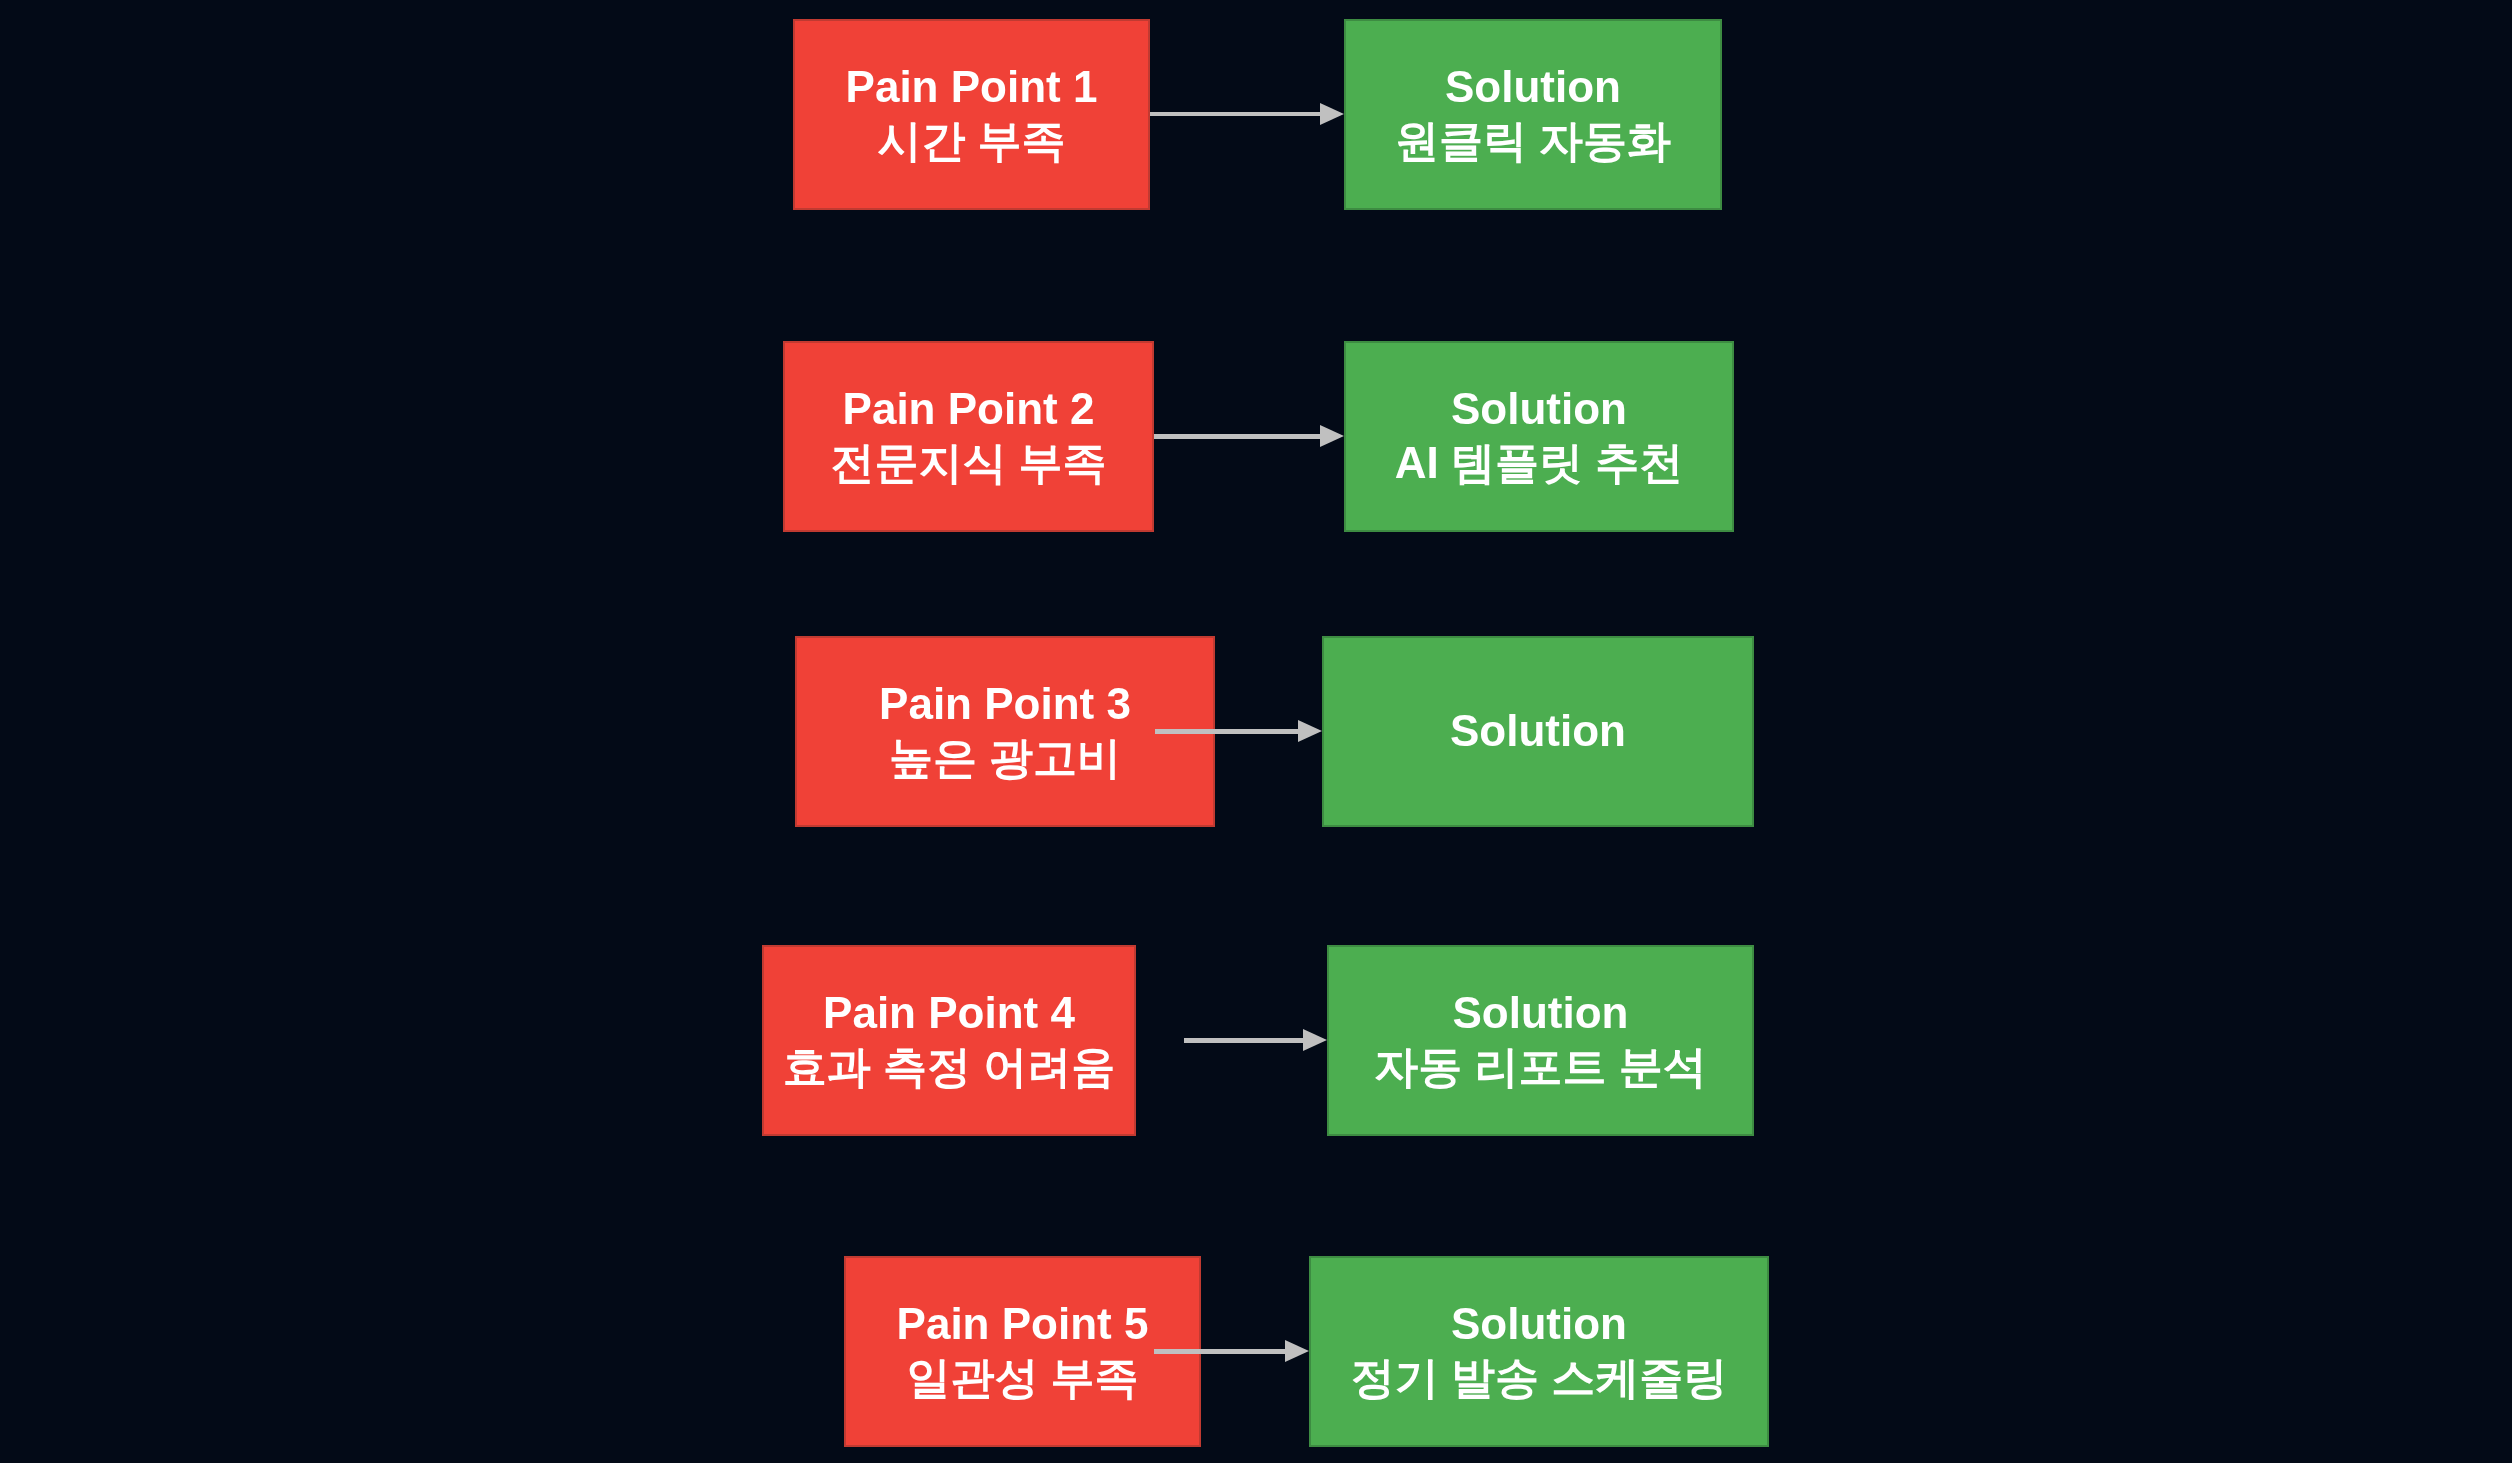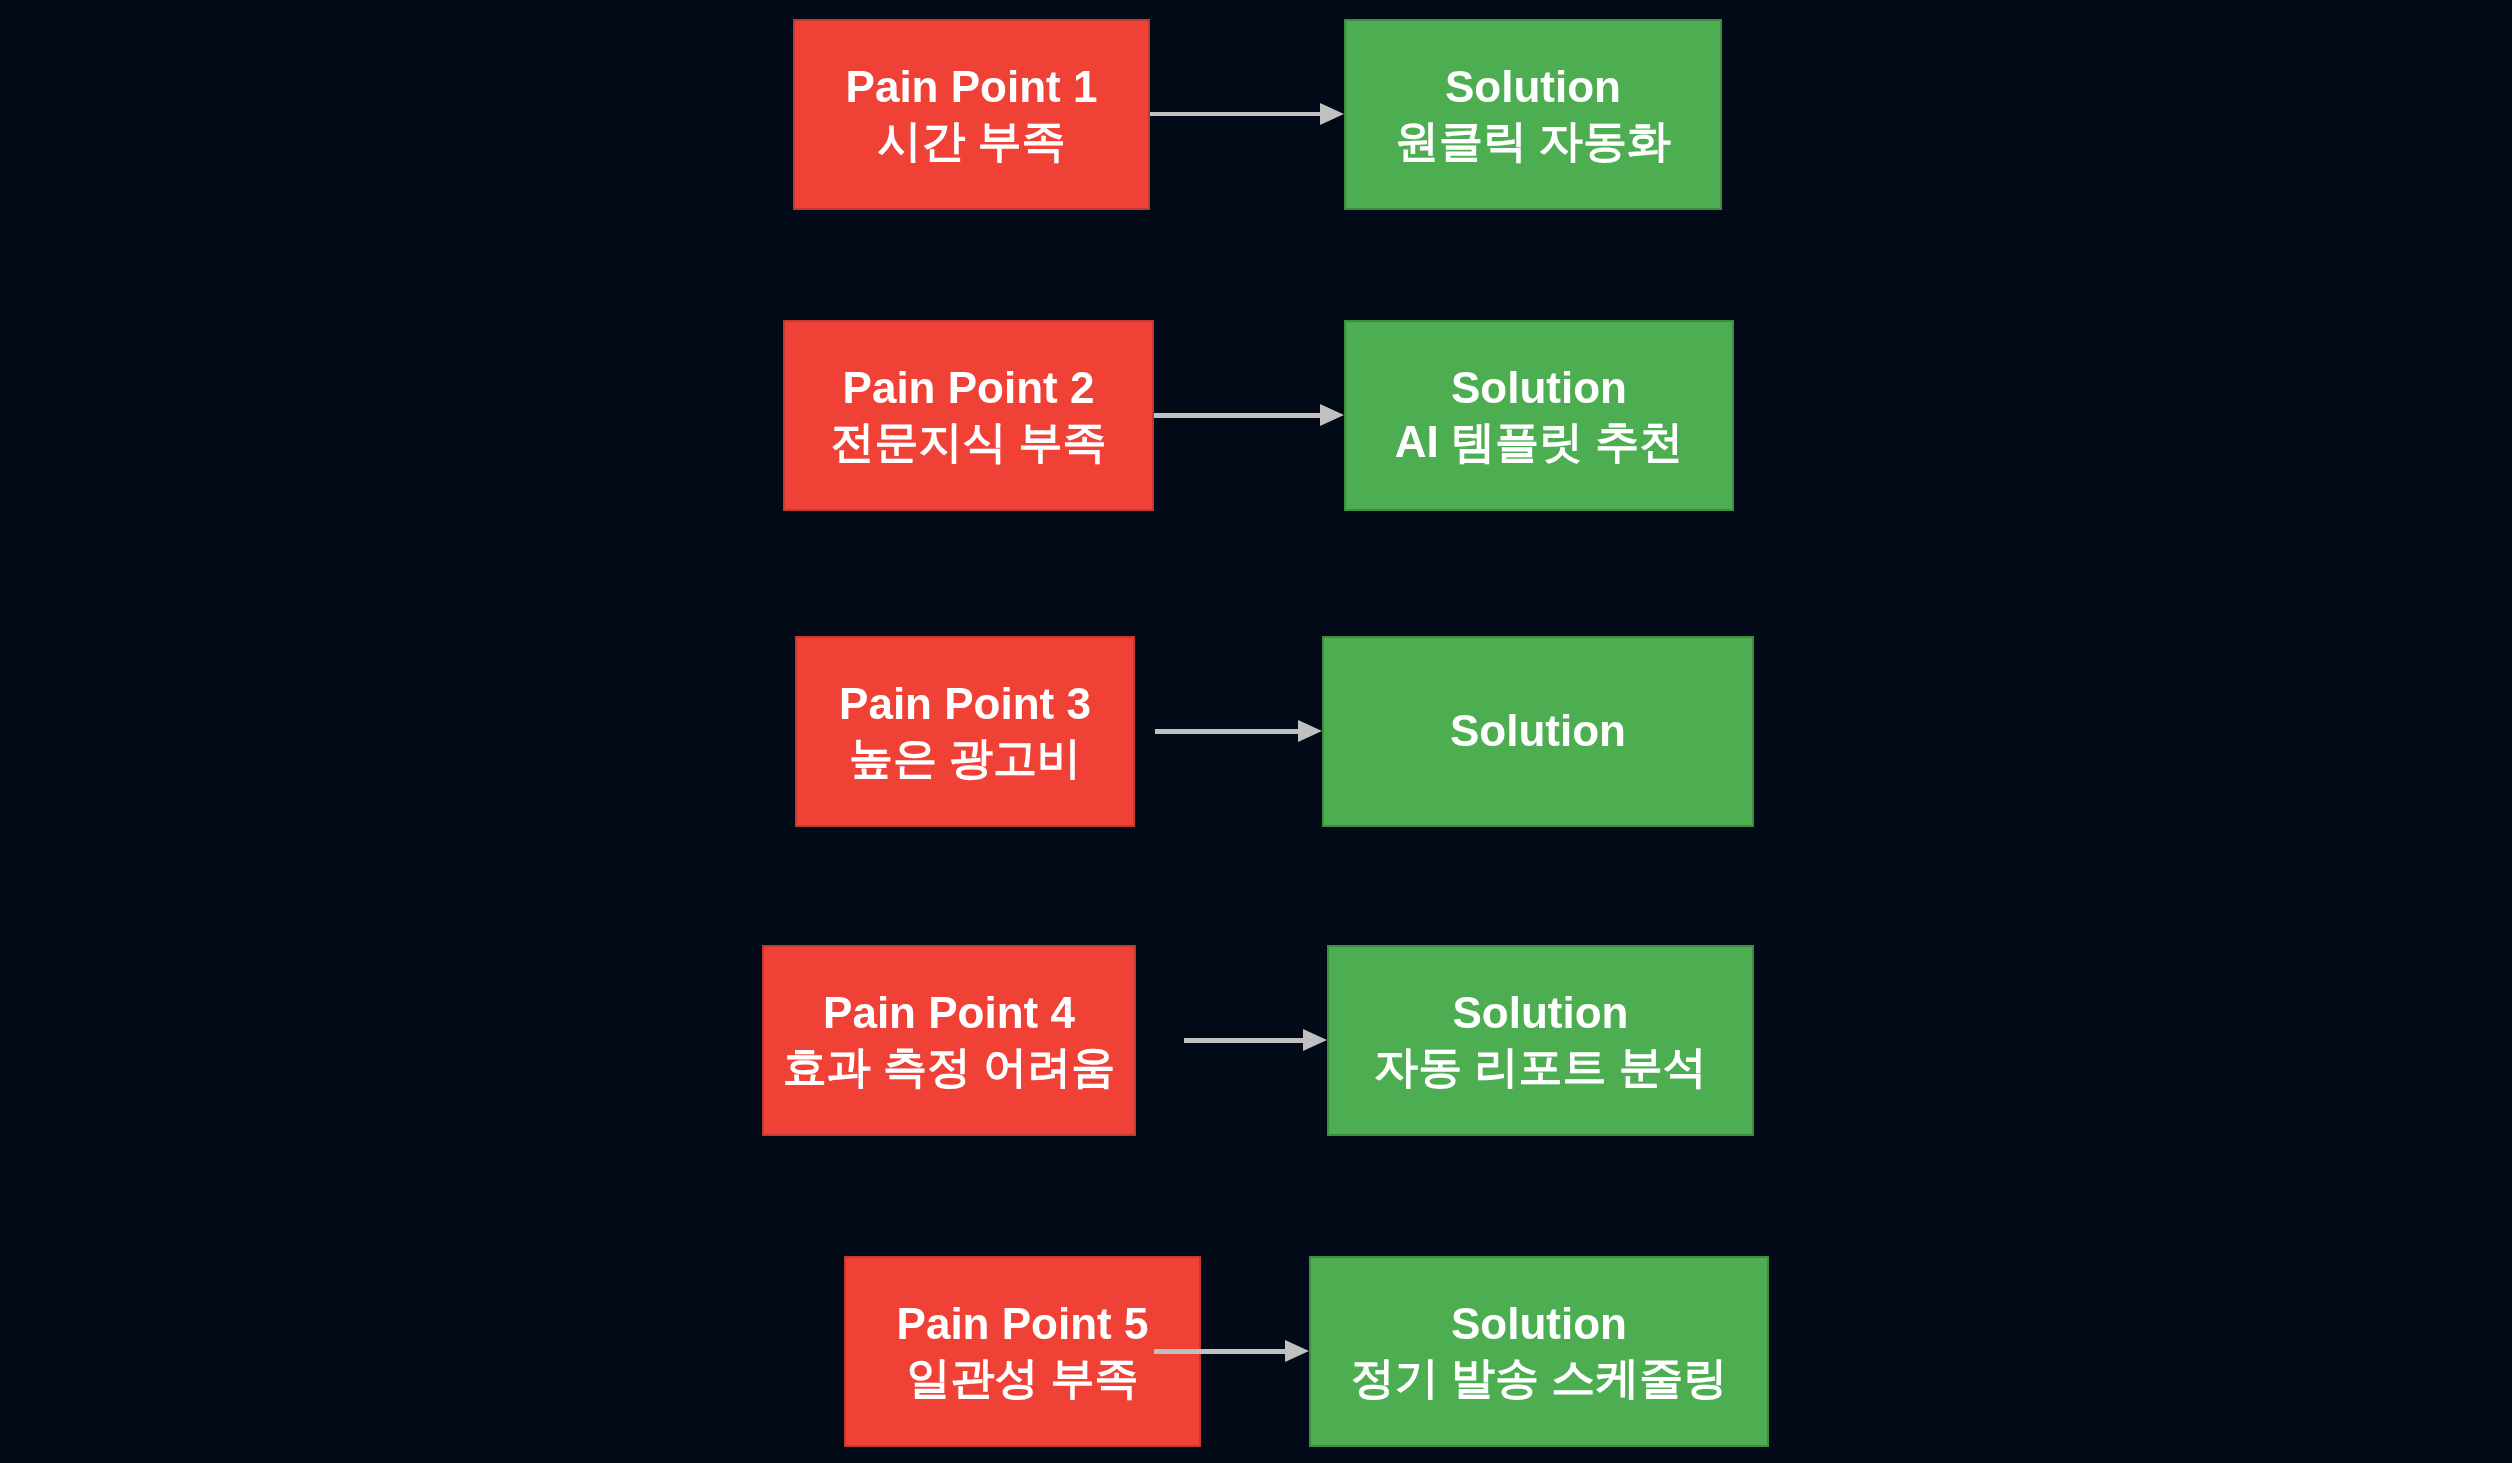--- a/index.html
+++ b/index.html
@@ -14,21 +14,21 @@
     background: var(--bg, #030a17);
     font-family: "Liberation Sans", "DejaVu Sans", sans-serif;
   }
   .row {
     position: absolute;
     left: 0;
     width: 100%;
     height: 191px;
   }
   .r1 { top: 18.5px; }
-  .r2 { top: 320px; }
+  .r2 { top: 341px; }
   .r3 { top: 636px; }
   .r4 { top: 945px; }
   .r5 { top: 1256px; }
 
   .box {
     position: absolute;
     top: 0;
     height: 191px;
     box-sizing: border-box;
     border: 2.8px solid transparent;
@@ -51,21 +51,21 @@
     color: var(--text, #ffffff);
     font-size: 44px;
     font-weight: 600;
     line-height: 1.15;
     white-space: nowrap;
   }
 
   
   .r1 .pain { left: 793px; width: 357px; }
   .r2 .pain { left: 783px; width: 371px; }
-  .r3 .pain { left: 795px; width: 340px; }
+  .r3 .pain { left: 795px; width: 420px; }
   .r4 .pain { left: 762px; width: 374px; }
   .r5 .pain { left: 796px; width: 357px; margin-left: 48px; }
 
   .r1 .solution { left: 1344px; width: 378px; }
   .r2 .solution { left: 1344px; width: 390px; }
   .r3 .solution { left: 1322px; width: 432px; }
   .r4 .solution { left: 1327px; width: 427px; }
   .r5 .solution { left: 1309px; width: 460px; }
 
   .arrow {

